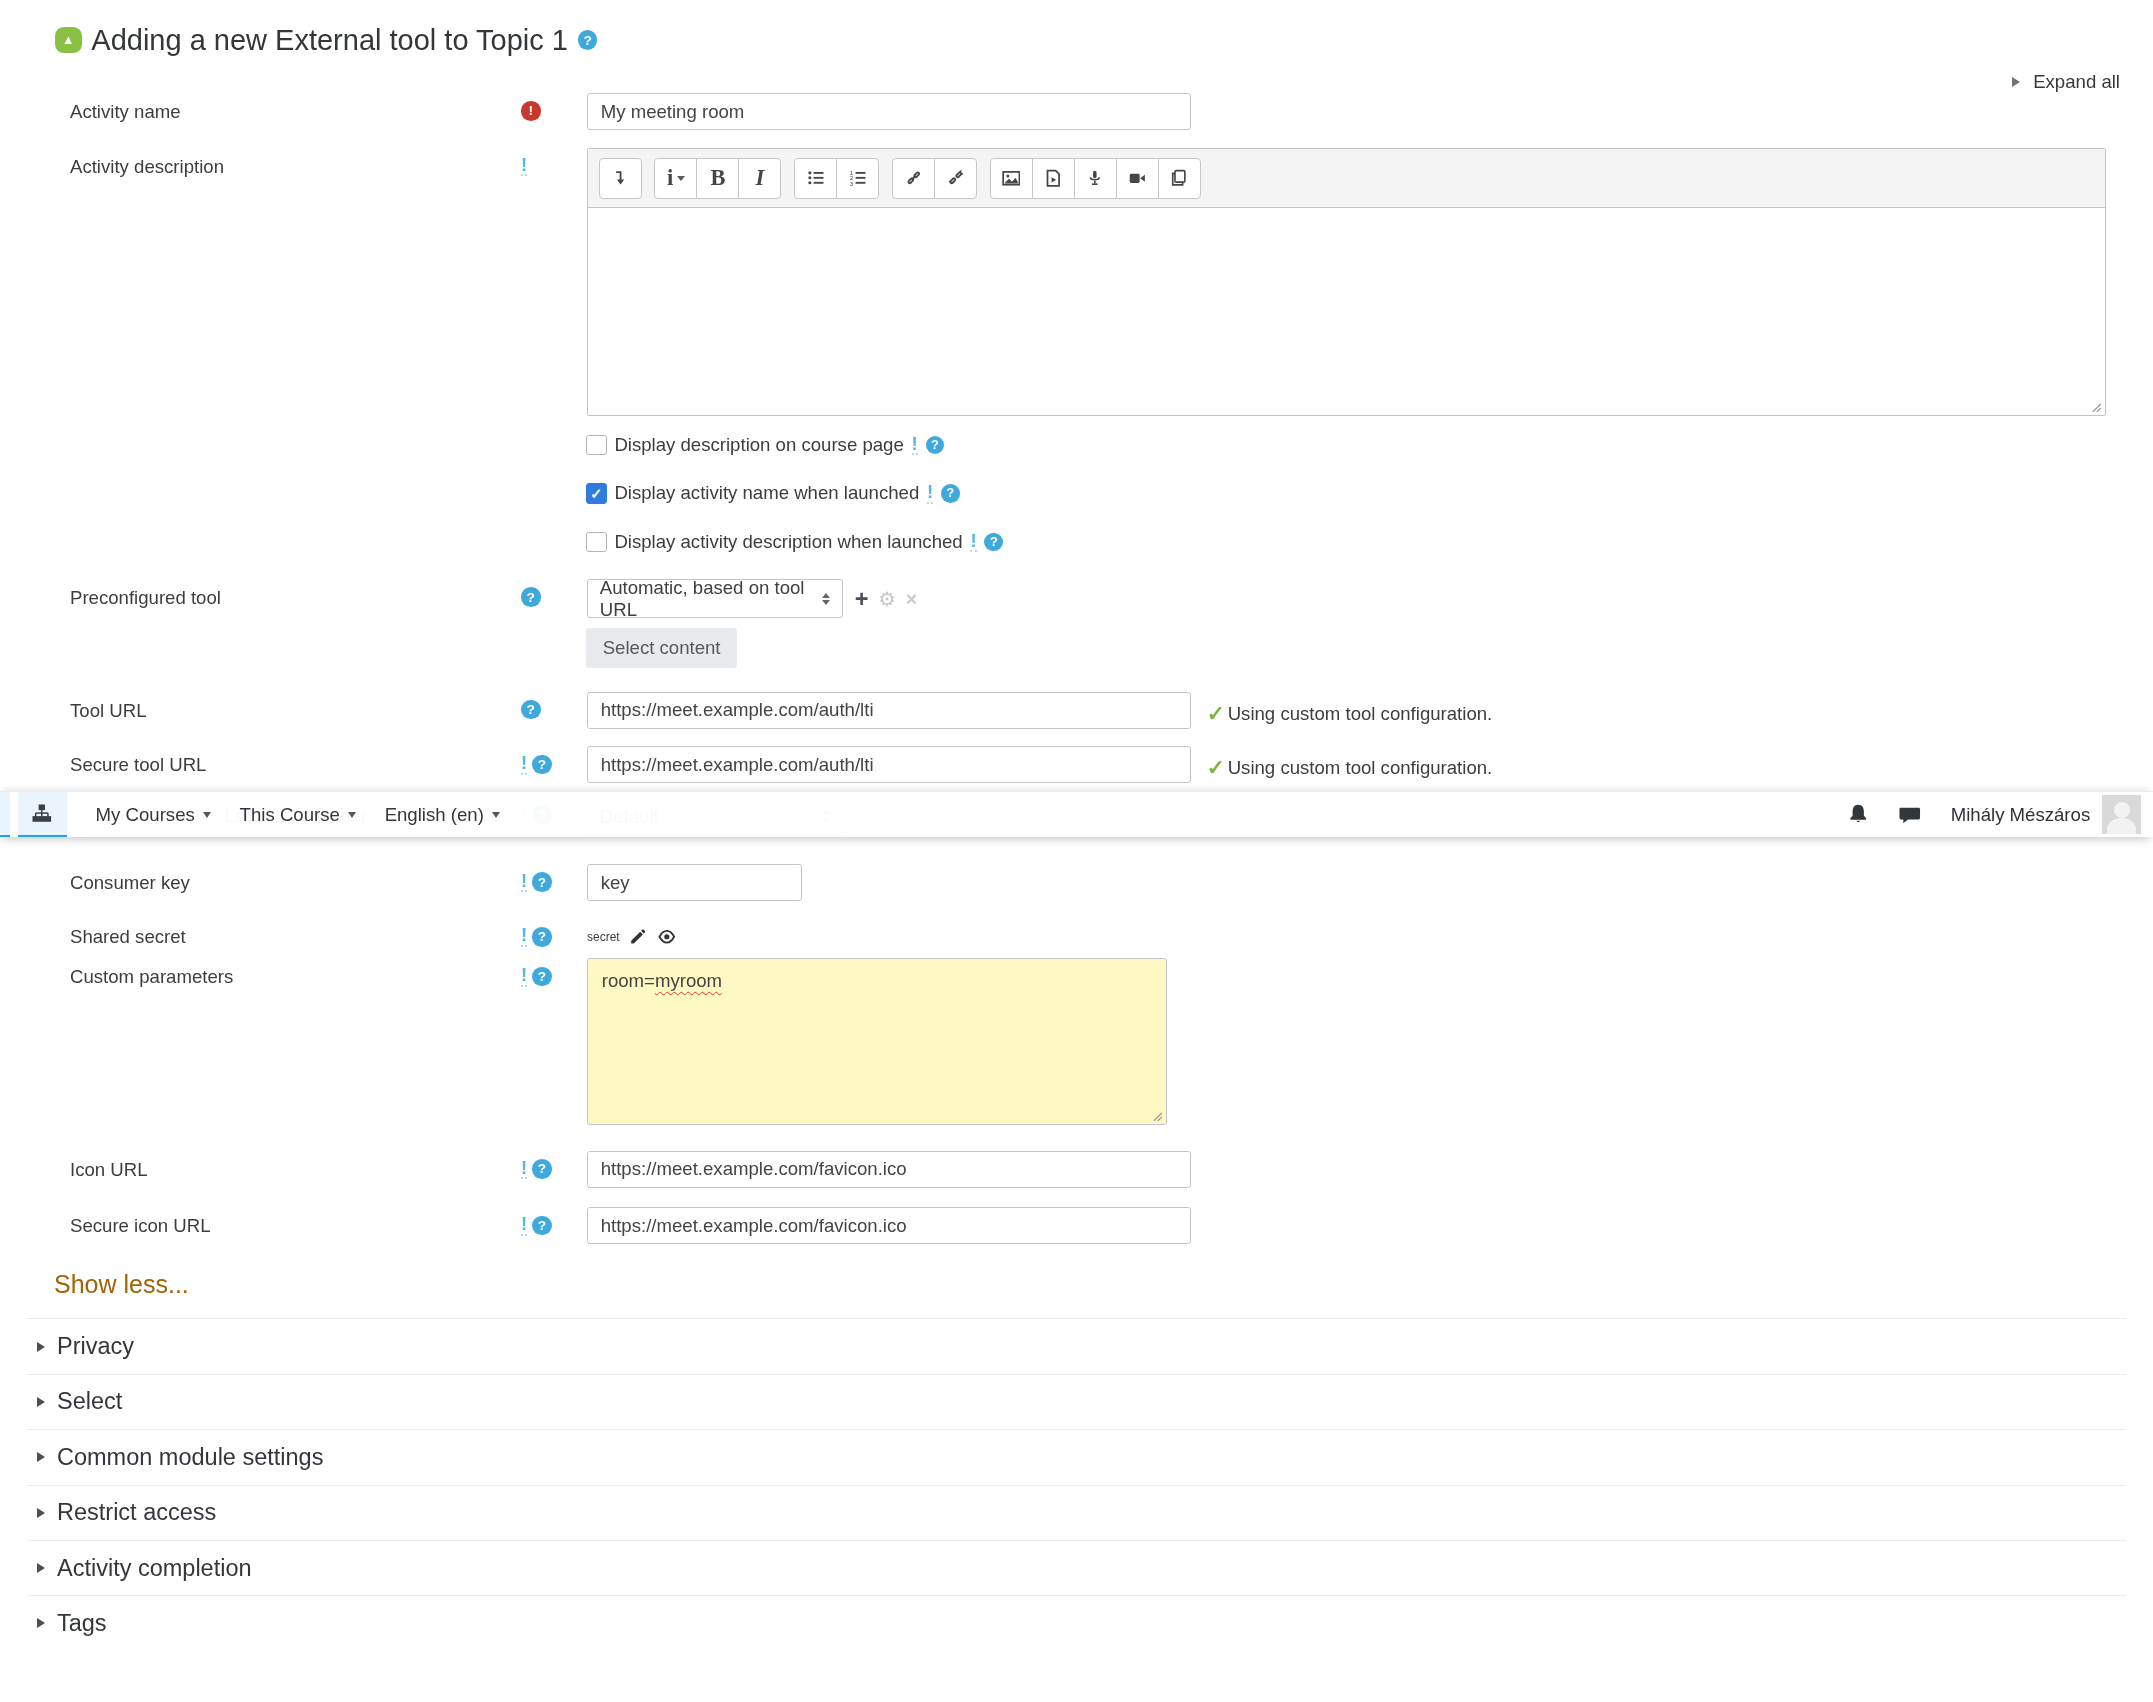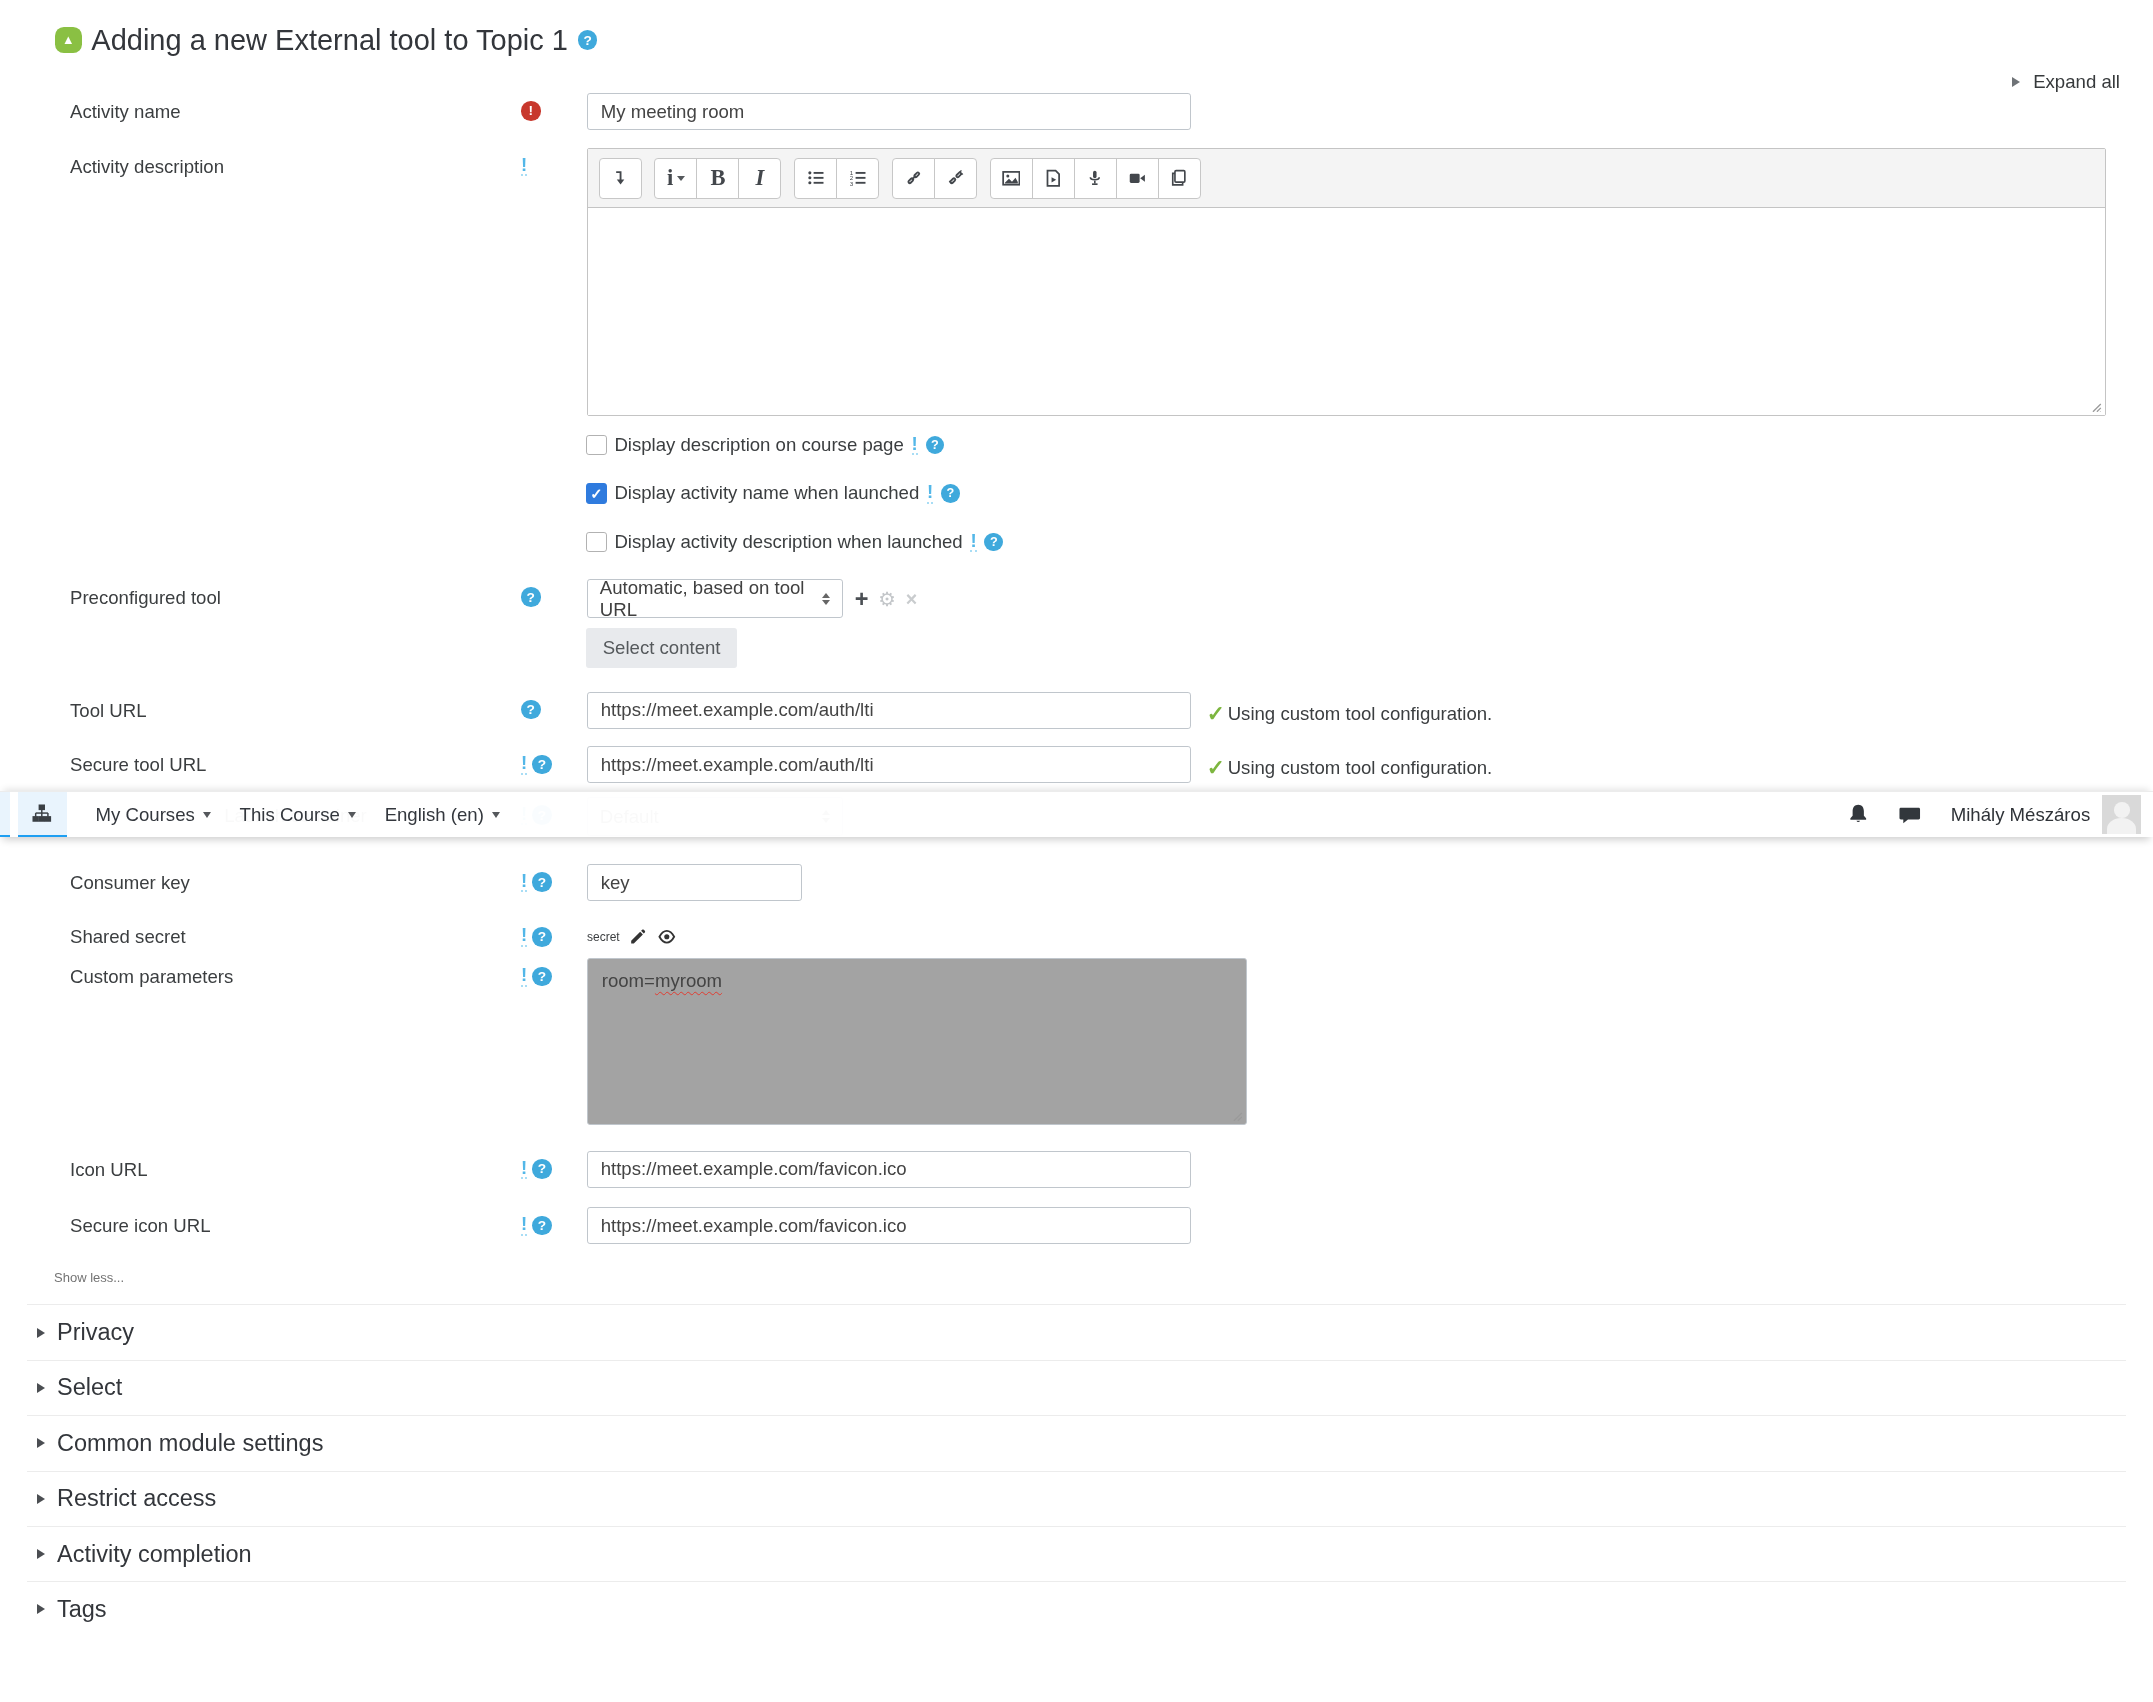--- a/index.html
+++ b/index.html
@@ -95,26 +95,26 @@
   .nav-right { margin-left:auto; display:flex; align-items:center; gap:29px; padding-right:11.8px; }
   .nav-user { display:flex; align-items:center; gap:12px; font-size:18.6px; color:#2f3338; }
   .avatar { width:39px; height:39px; background:#d9d9d9; position:relative; overflow:hidden; flex:0 0 auto; }
   .avatar::before { content:''; position:absolute; width:15.7px; height:15.7px; border-radius:50%; background:#f2f2f2;
     left:11.8px; top:6.9px; }
   .avatar::after { content:''; position:absolute; width:29px; height:21.6px; border-radius:50% 50% 0 0; background:#f2f2f2;
     left:4.9px; bottom:-5.9px; }
 
   
   .secret-line { display:flex; align-items:center; gap:9.8px; padding-top:8.8px; font-size:12px; color:#3b3e40; }
-  .ta { width:660px; height:167px; border:1px solid #c0c6cc; border-radius:2.9px; background:#a3a3a3; padding:10.8px 13.7px;
+  .ta { width:580px; height:167px; border:1px solid #c0c6cc; border-radius:2.9px; background:#fef9c3; padding:10.8px 13.7px;
     font-size:18.6px; color:#444; position:relative; }
   .misspell { text-decoration:underline; text-decoration-style:wavy; text-decoration-color:#e03c31;
     text-decoration-thickness:1px; text-underline-offset:3.9px; }
 
-  .show-less { margin:25.5px 0 0 54px; font-size:13px; color:#737373; cursor:pointer; }
+  .show-less { margin:25.5px 0 0 54px; font-size:25px; color:#a16207; cursor:pointer; }
 
   
   .sections { margin:19.6px 27.4px 0 27.4px; }
   .sec-row { border-top:1px solid #ececec; padding:13.7px 0 13.7px 9.8px; display:flex; align-items:center; gap:11.8px; cursor:pointer; }
   .sec-row .txt { font-size:23.5px; color:#33363b;text-align:right; }
   .sec-tri { width:0; height:0; border-left:8.8px solid #4b4e52; border-top:5.9px solid transparent; border-bottom:5.9px solid transparent; }
 </style>
 </head>
 <body>
 

